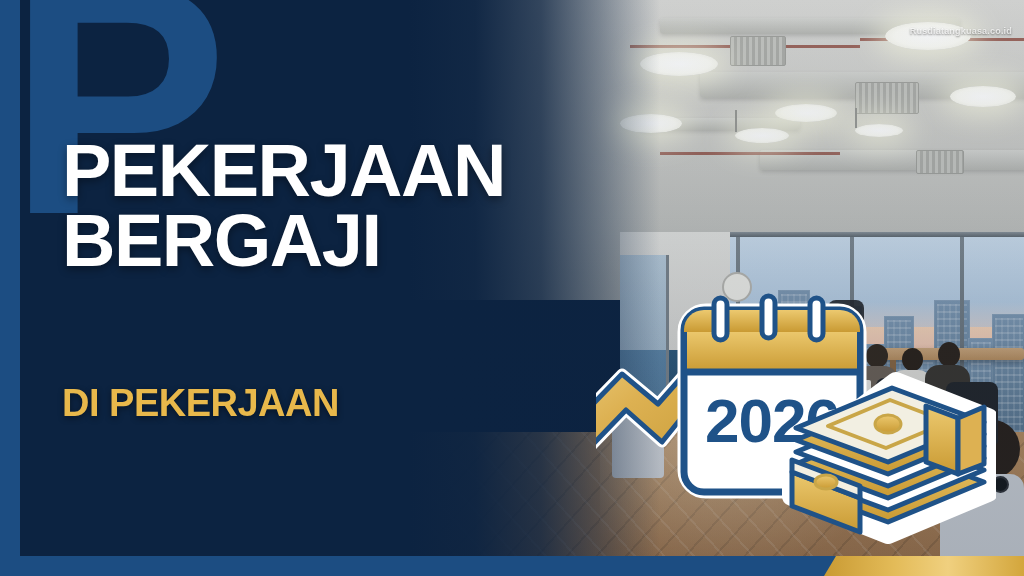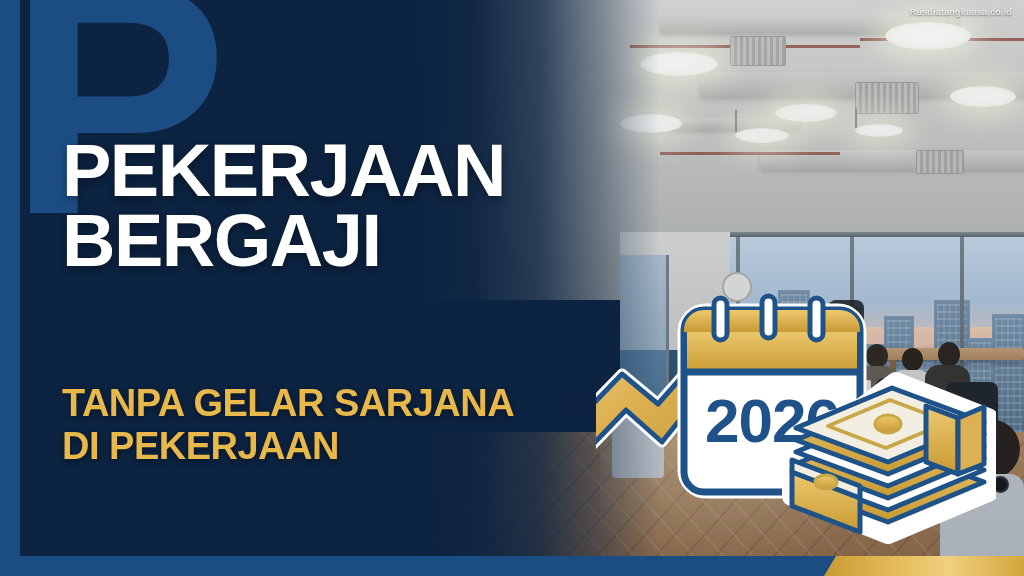--- a/index.html
+++ b/index.html
@@ -269,21 +269,21 @@
   .bar-gold {
     position: absolute;
     right: 0; bottom: 0; width: 200px; height: 20px;
     background: linear-gradient(90deg,#c99a33 0%, #e3bb58 35%, #f0d07f 62%, #d3a63c 100%);
     clip-path: polygon(12px 0, 100% 0, 100% 100%, 0 100%);
   }
 
   
   .watermark {
     position: absolute;
-    right: 12px; top: 7px;
+    right: 12px; top: 26px;
     font-size: 9px;
     font-weight: 700;
     letter-spacing: .2px;
     color: rgba(255,255,255,.72);
     text-shadow: 0 1px 2px rgba(0,0,0,.45);
     white-space: nowrap;
   }
 
   
   .graphic {
@@ -410,21 +410,20 @@
   <div class="navy-panel"></div>
   <div class="left-strip"></div>
   <div class="big-p">P</div>
 
   <div class="headline">
     <span class="line">PEKERJAAN</span>
     <span class="line">BERGAJI</span>
   </div>
 
   <div class="subhead">
-    <span class="line">TANPA GELAR SARJANA</span>
     <span class="line">DI PEKERJAAN</span>
   </div>
 
   <div class="graphic">
     <svg width="400" height="262" viewBox="0 0 400 262" xmlns="http://www.w3.org/2000/svg">
       <defs>
         <linearGradient id="goldGrad" x1="0" y1="0" x2="1" y2="1">
           <stop offset="0%" stop-color="#f0d589"></stop>
           <stop offset="45%" stop-color="#ddb152"></stop>
           <stop offset="100%" stop-color="#c59a35"></stop>

